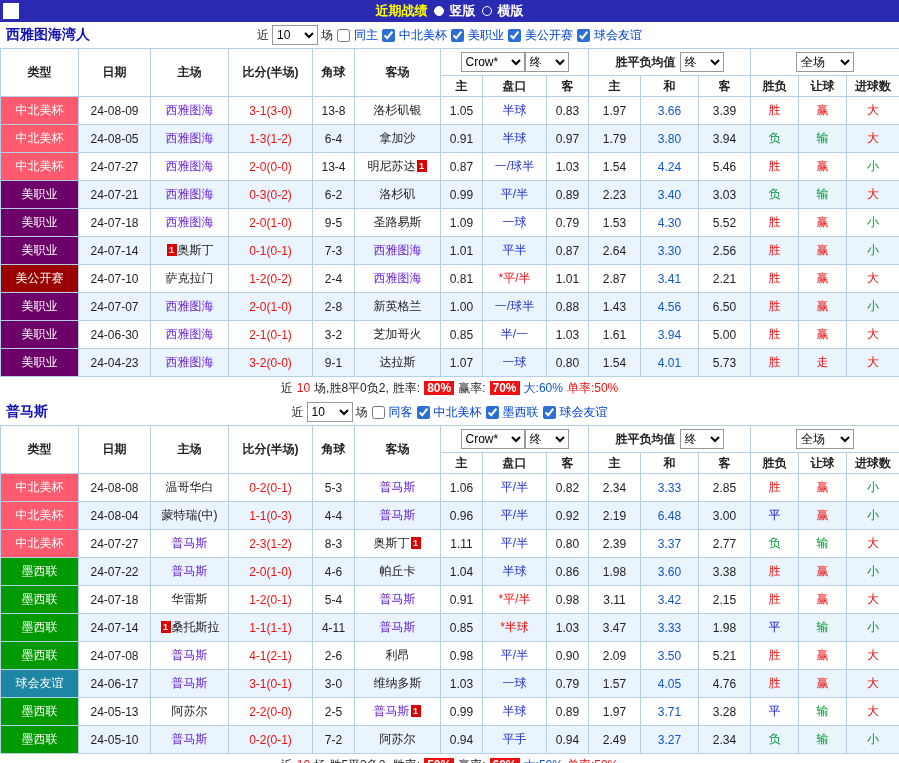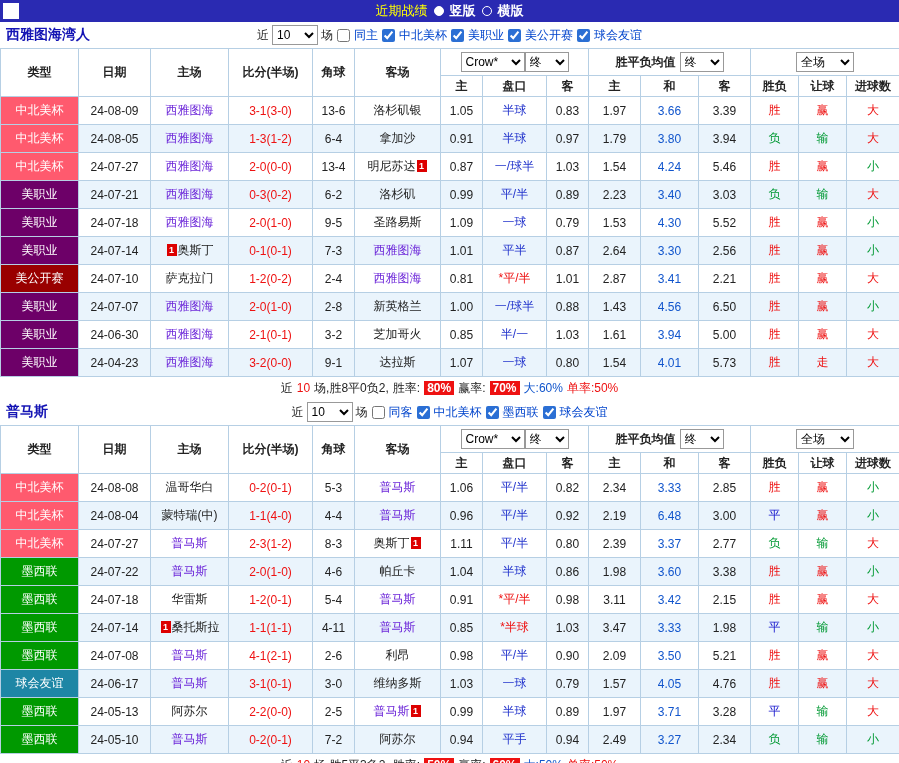--- a/index.html
+++ b/index.html
@@ -1,21 +1,21 @@
 <!DOCTYPE html>
 <html><head>
 <meta charset="utf-8">
 <style>
   html,body{margin:0;padding:0;}
   body{
     width:899px;height:763px;overflow:hidden;background:#fff;
     font-family:"Liberation Sans","DejaVu Sans",sans-serif;font-size:12px;color:#222;
   }
   .topbar{height:22px;background:#2a2ab2;display:flex;align-items:center;justify-content:center;gap:6px;color:#fff;font-size:13px;position:relative;}
-  .tb-title{color:#ffff00;font-weight:normal;}
+  .tb-title{color:#ffff00;font-weight:bold;}
   .tb-label{color:#fff;cursor:pointer;font-weight:bold;}
   .radio{width:10px;height:10px;border:1px solid #fff;border-radius:50%;display:inline-block;box-sizing:border-box;cursor:pointer;}
   .radio.on{background:#fff;}
   .corner{position:absolute;left:3px;top:3px;width:16px;height:16px;background:#fff;}
 
   .sec-title{height:26px;display:flex;align-items:center;justify-content:center;position:relative;background:#fff;}
   .team-name{position:absolute;left:6px;color:#1414b4;font-weight:bold;font-size:14px;cursor:pointer;}
   .filters{display:flex;align-items:center;gap:3px;font-size:12px;}
   .sel{font-size:12px;height:20px;border:1px solid #999;background:#fff;}
   .cbx{width:13px;height:13px;margin:0 1px;accent-color:#2b6fd4;}
@@ -117,21 +117,21 @@
             <th class="hcell2">让球</th>
             <th class="hcell2">进球数</th>
           </tr>
         </thead>
         <tbody>
           <tr>
             <td class="lg" style="background: rgb(255, 90, 110);">中北美杯</td>
             <td class="dt">24-08-09</td>
             <td class="teamcell"><span class="team">西雅图海</span></td>
             <td class="score">3-1(3-0)</td>
-            <td class="cn">13-6</td>
+            <td class="cn">13-8</td>
             <td class="teamcell"><span class="tm">洛杉矶银</span></td>
             <td class="odd">1.05</td>
             <td class="hcp">半球</td>
             <td class="odd">0.83</td>
             <td class="avg">1.97</td>
             <td class="avg mid">3.66</td>
             <td class="avg">3.39</td>
             <td class="res" style="color: rgb(238, 17, 17);">胜</td>
             <td class="res" style="color: rgb(238, 17, 17);">赢</td>
             <td class="res" style="color: rgb(238, 17, 17);">大</td>
@@ -377,21 +377,21 @@
             <td class="avg mid">3.33</td>
             <td class="avg">2.85</td>
             <td class="res" style="color: rgb(238, 17, 17);">胜</td>
             <td class="res" style="color: rgb(238, 17, 17);">赢</td>
             <td class="res" style="color: rgb(0, 153, 51);">小</td>
           </tr>
           <tr>
             <td class="lg" style="background: rgb(255, 90, 110);">中北美杯</td>
             <td class="dt">24-08-04</td>
             <td class="teamcell"><span class="tm">蒙特瑞(中)</span></td>
-            <td class="score">1-1(4-0)</td>
+            <td class="score">1-1(0-3)</td>
             <td class="cn">4-4</td>
             <td class="teamcell"><span class="team">普马斯</span></td>
             <td class="odd">0.96</td>
             <td class="hcp">平/半</td>
             <td class="odd">0.92</td>
             <td class="avg">2.19</td>
             <td class="avg mid">6.48</td>
             <td class="avg">3.00</td>
             <td class="res" style="color: rgb(17, 17, 204);">平</td>
             <td class="res" style="color: rgb(238, 17, 17);">赢</td>

